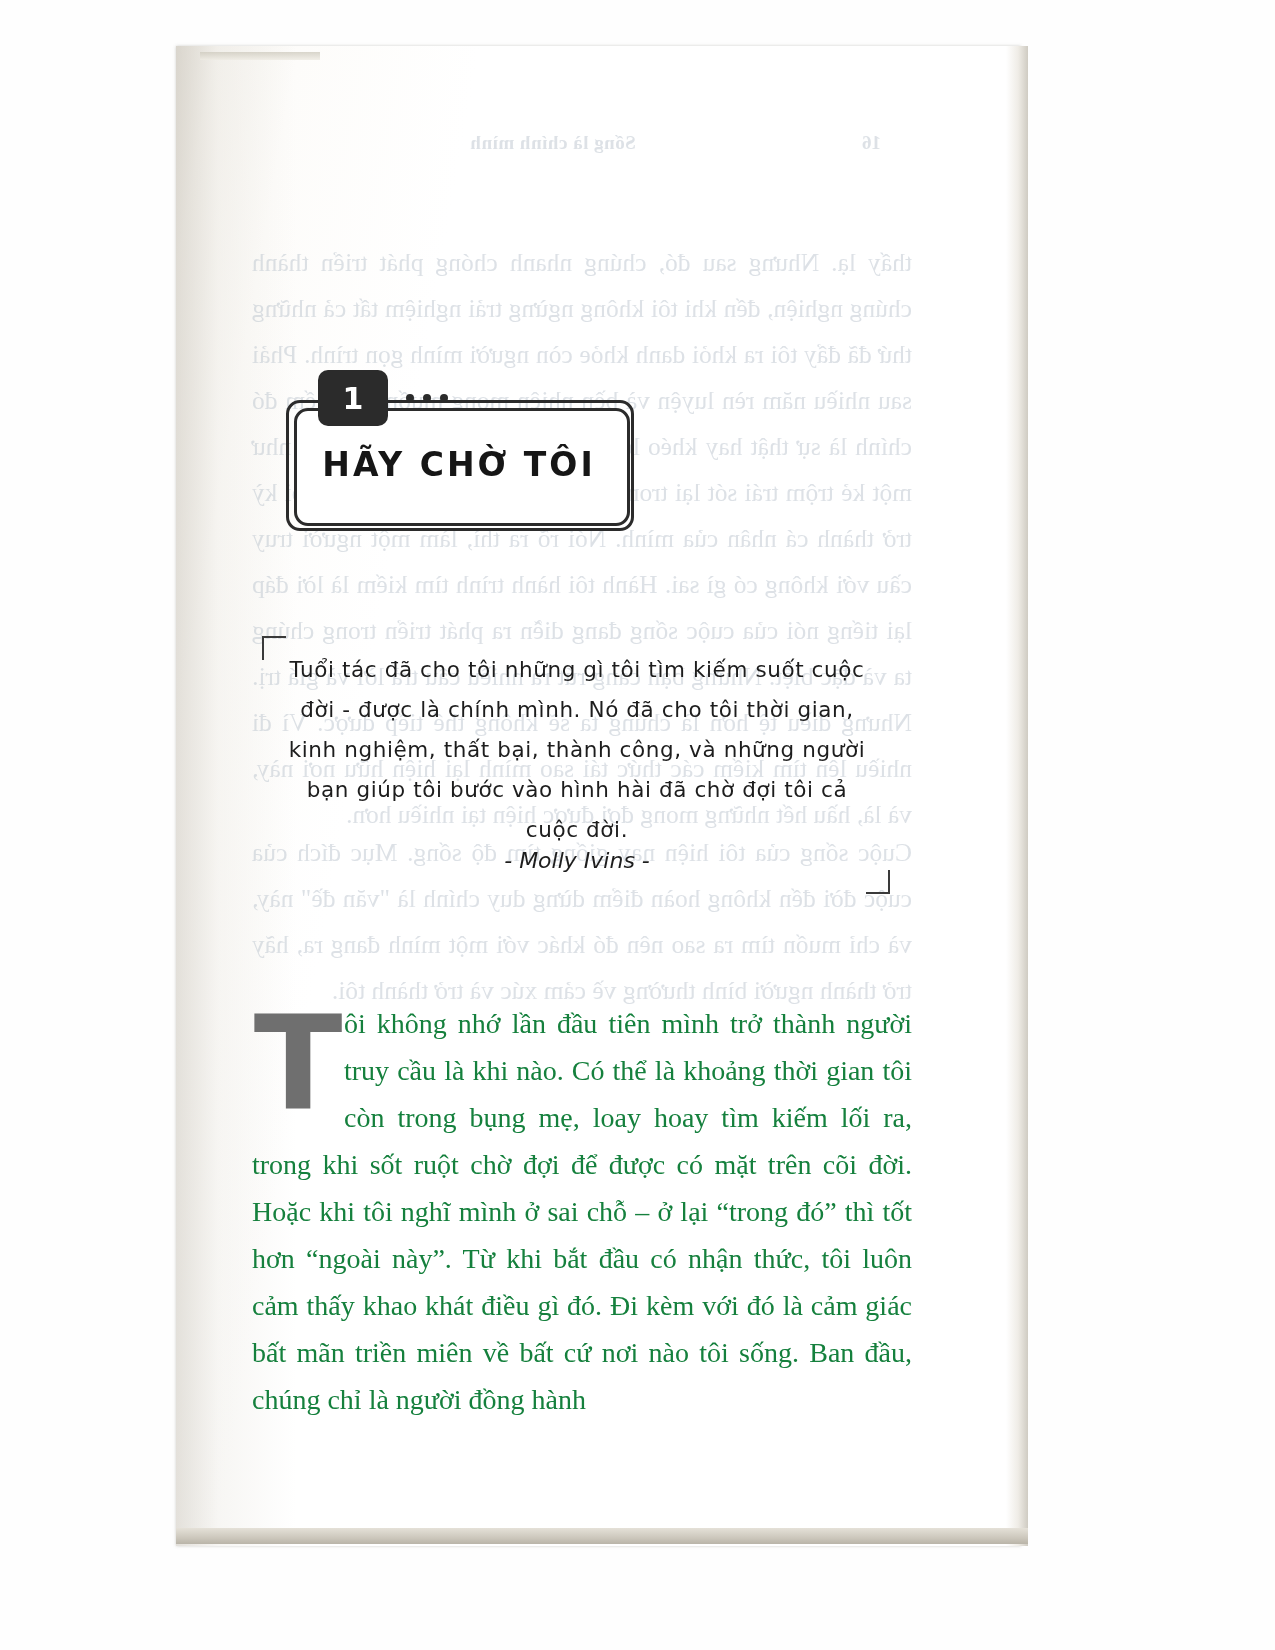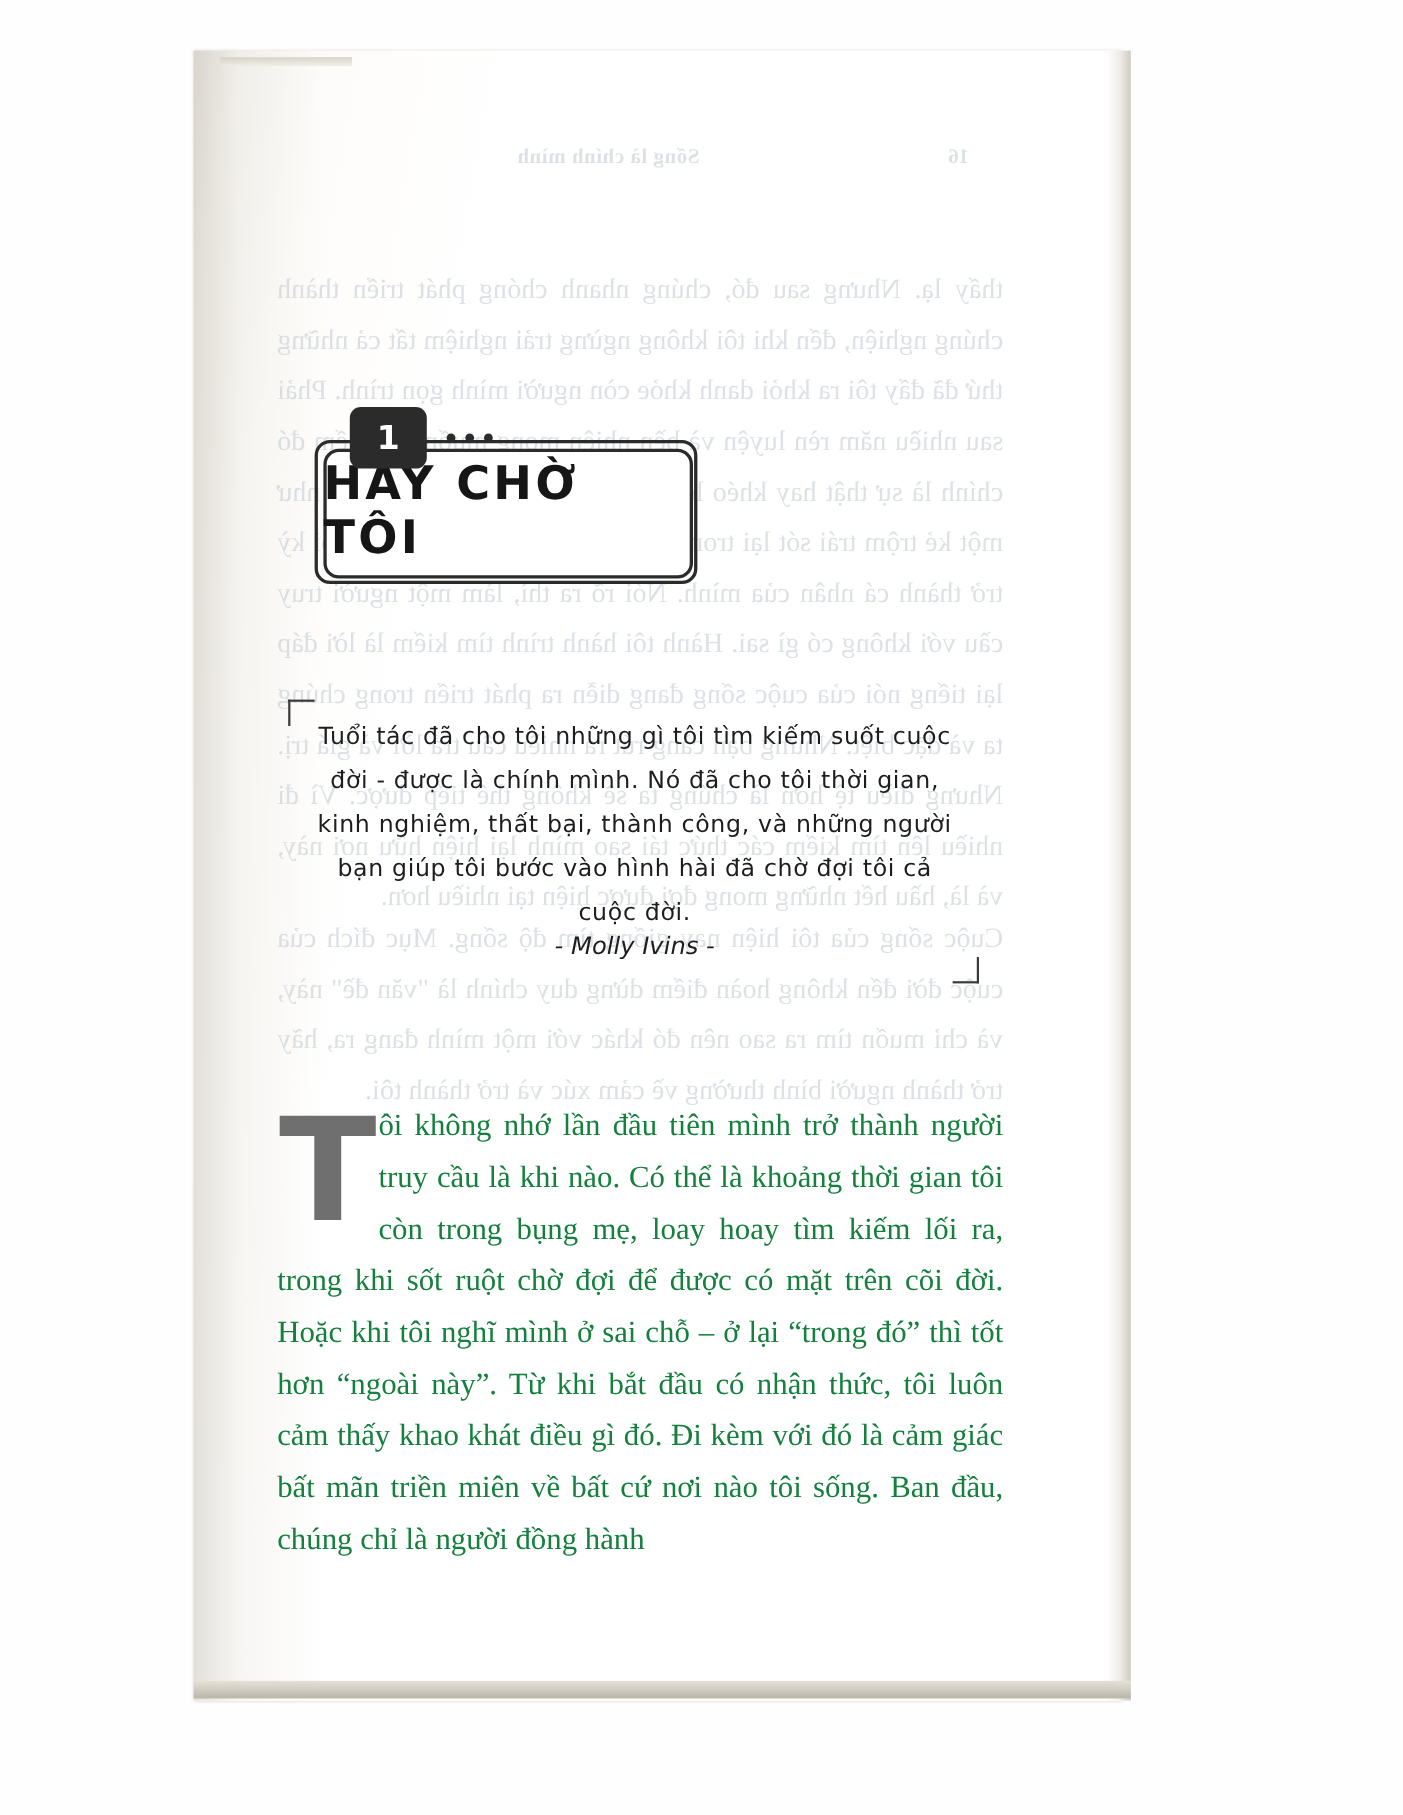--- a/index.html
+++ b/index.html
@@ -177,21 +177,21 @@
   #chapter-title {
     position: absolute;
     left: 8px; top: 38px;
     width: 330px;
     height: 112px;
     display: flex;
     align-items: center;
     justify-content: center;
     font-family: "DejaVu Sans", sans-serif;
     font-weight: 700;
-    font-size: 42px;
+    font-size: 33px;
     letter-spacing: 3px;
     color: #161616;
   }
 
   
   #quote-block {
     position: absolute;
     left: 262px;
     top: 636px;
     width: 628px;

